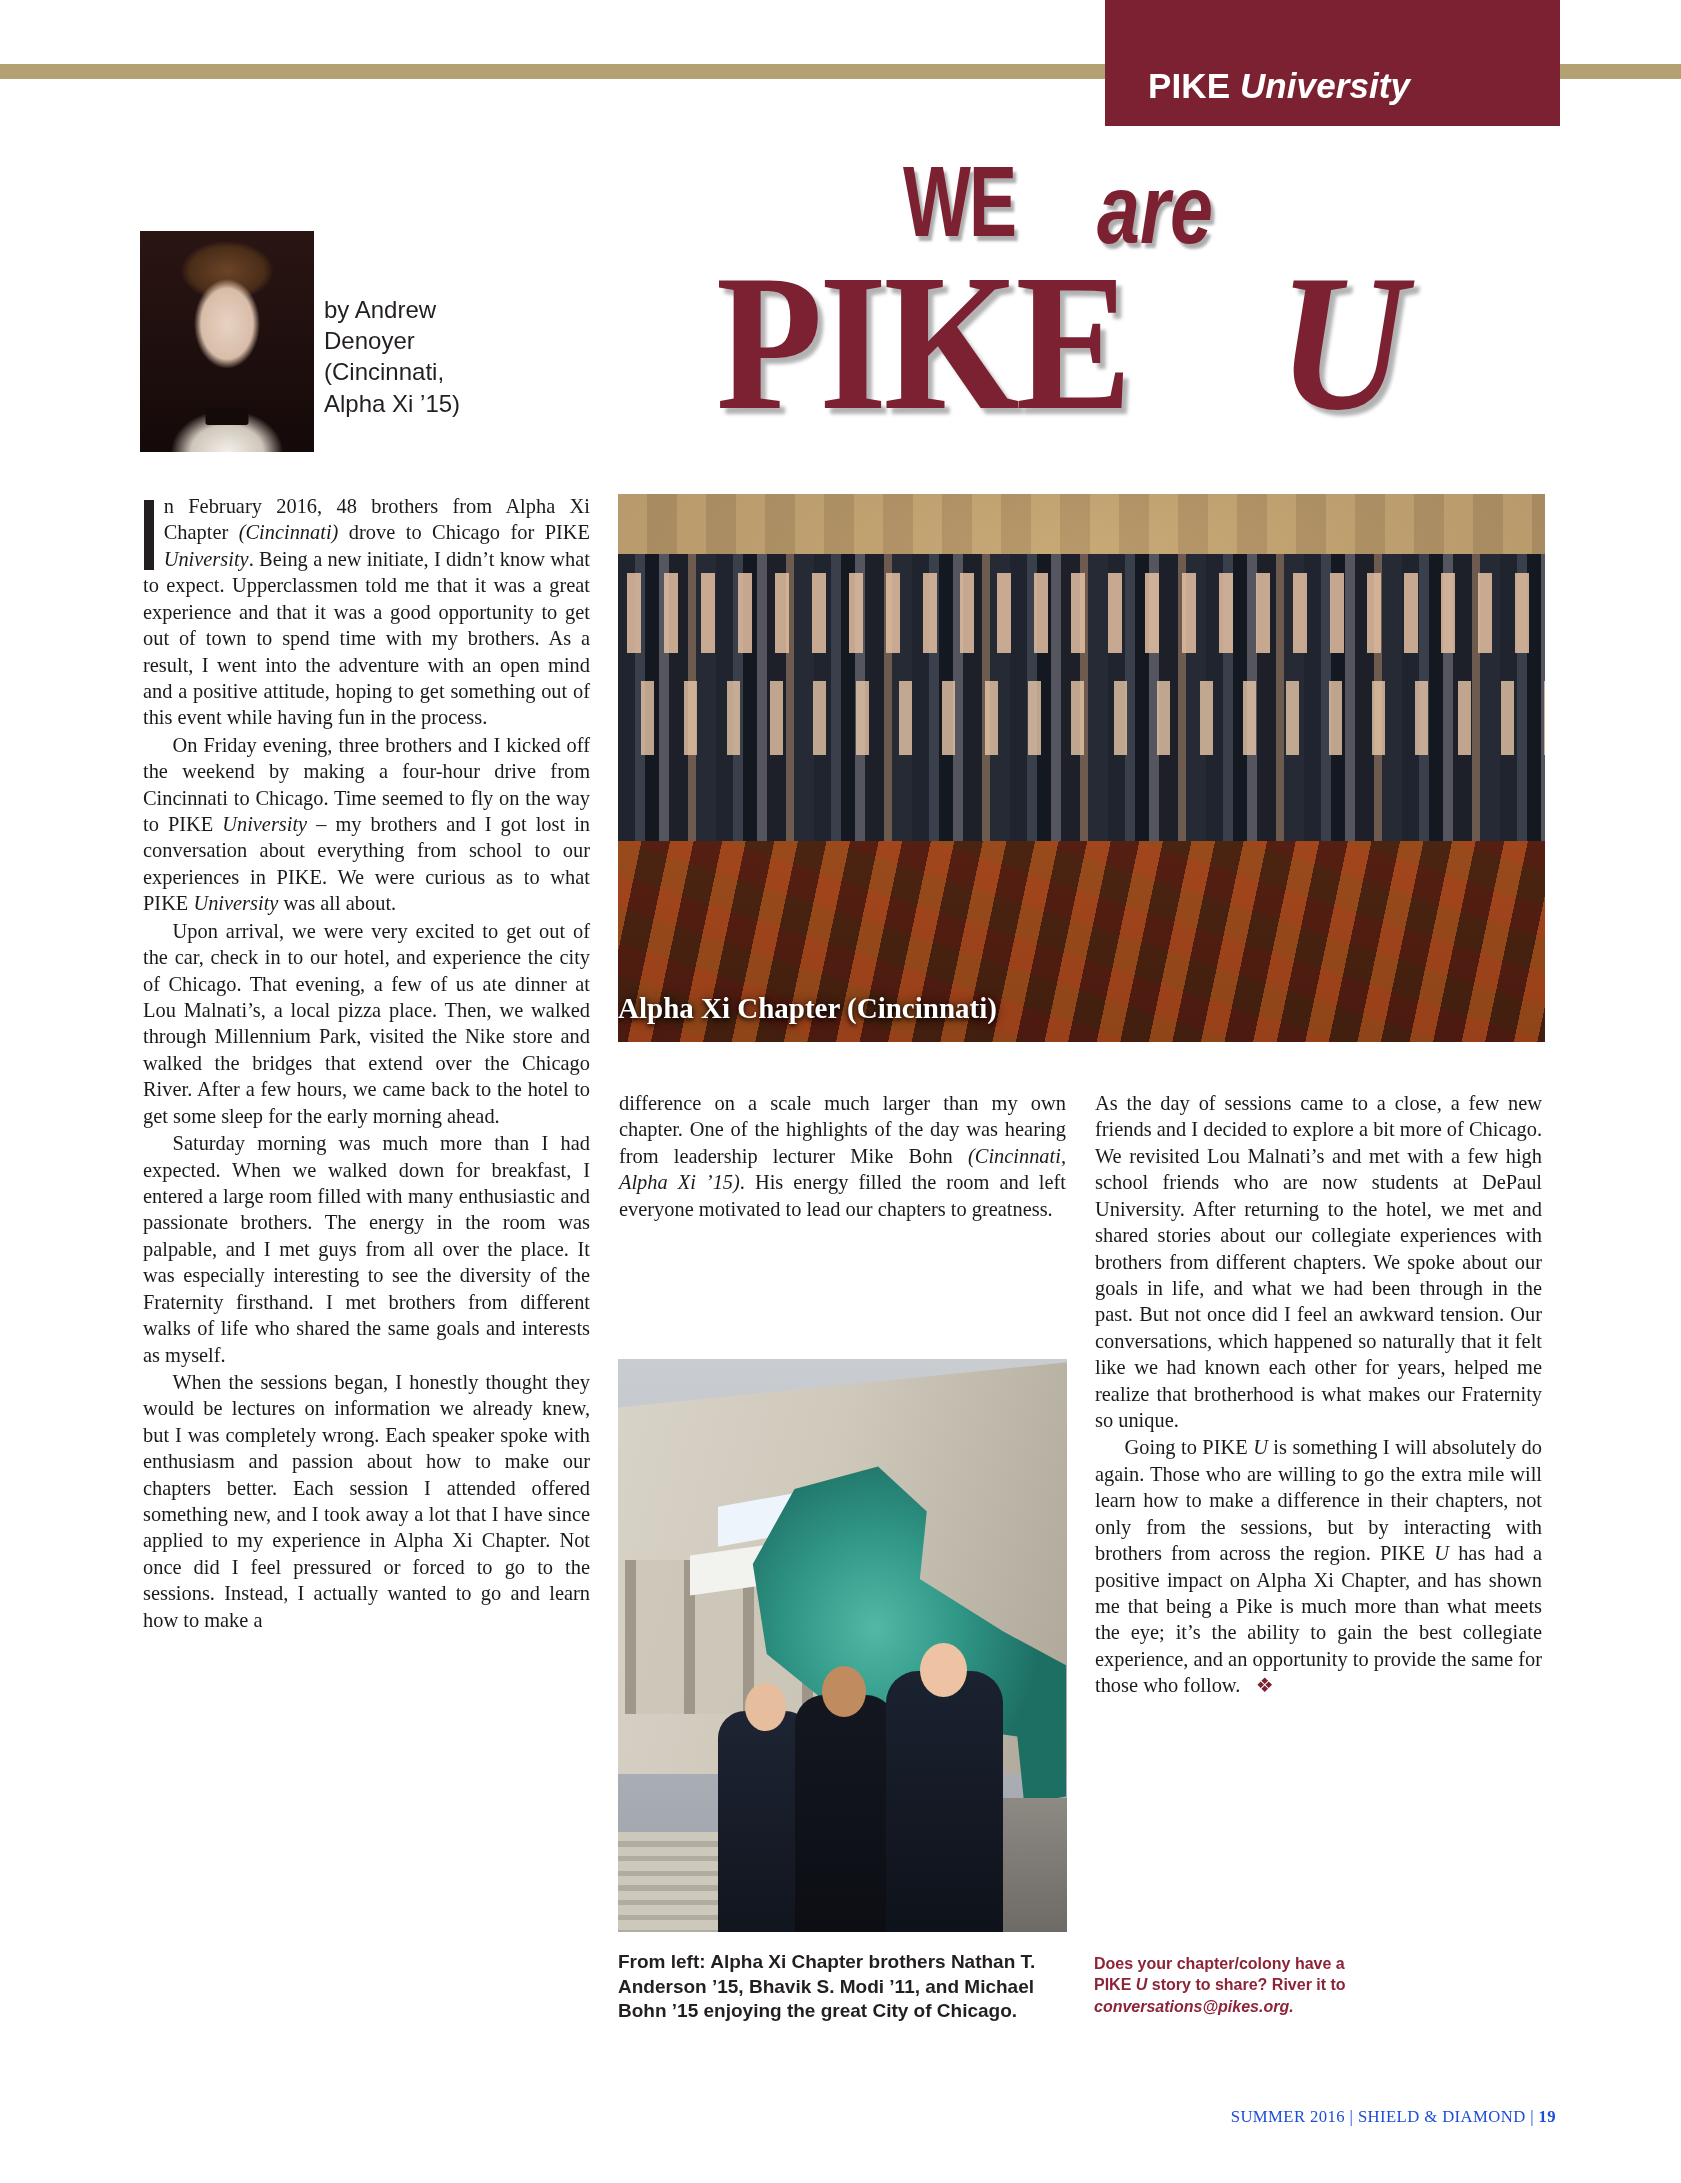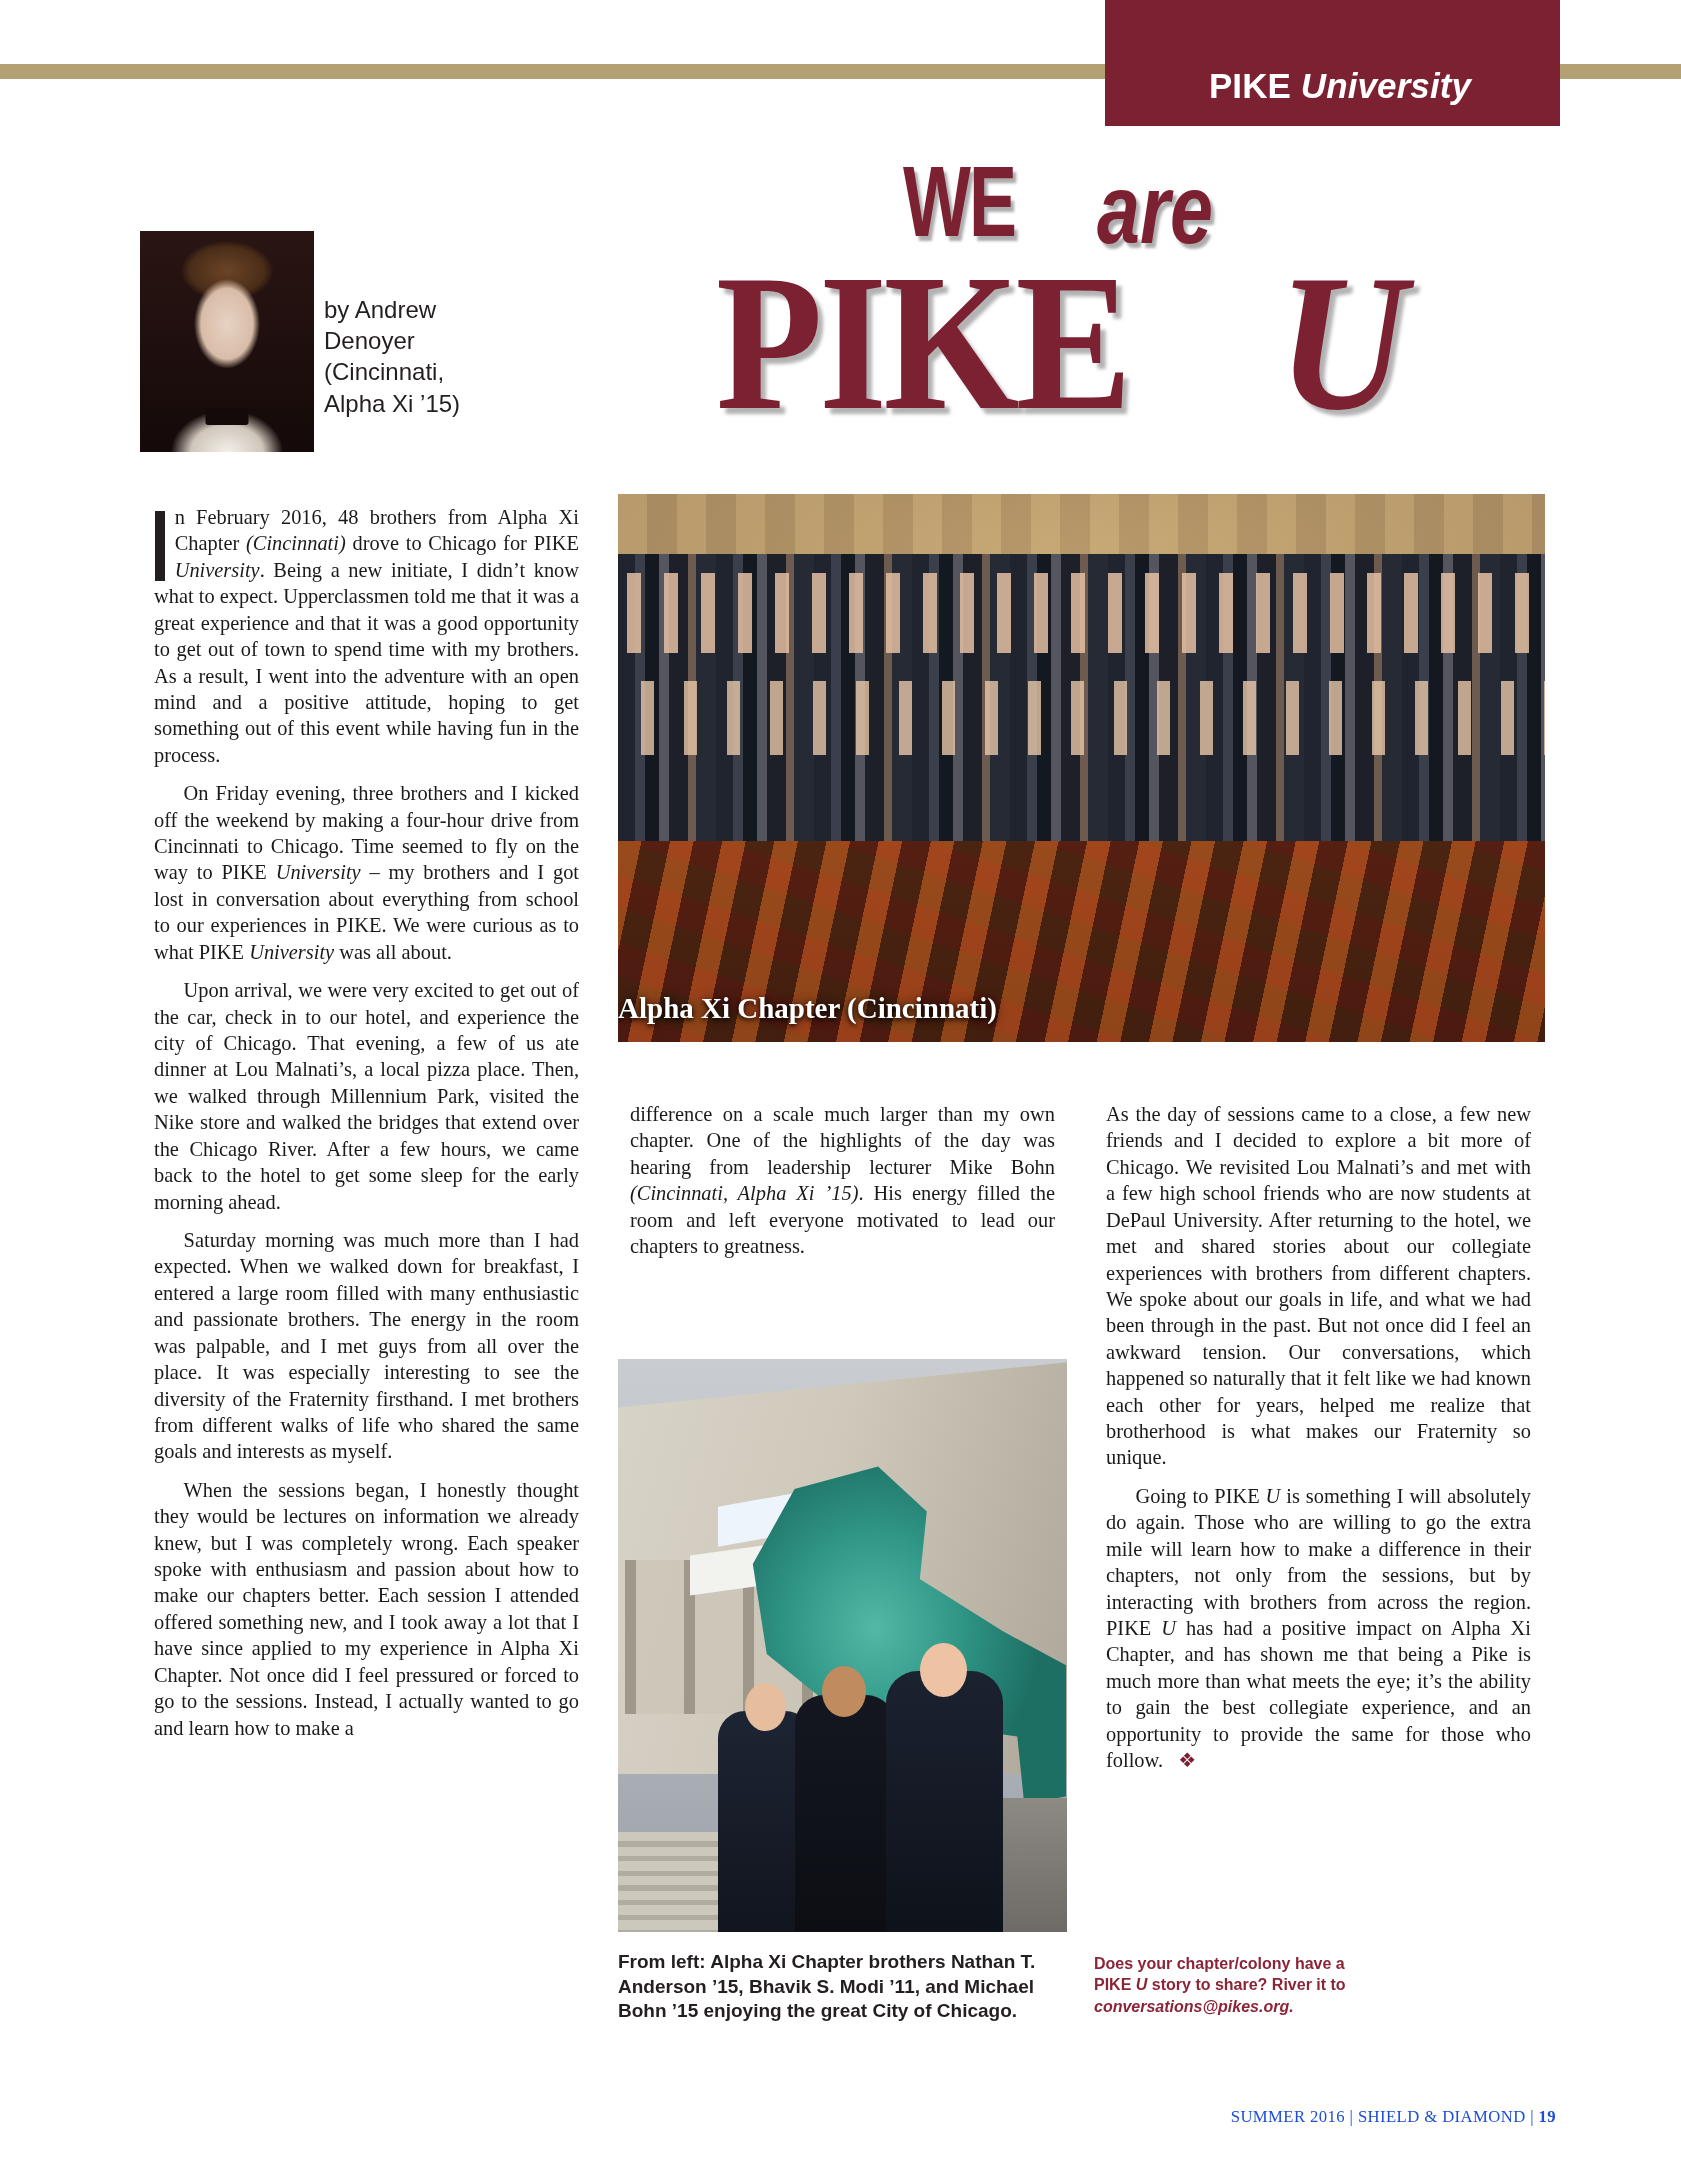--- a/index.html
+++ b/index.html
@@ -2,21 +2,21 @@
 <html style="font-size:10.7px"><head>
 <meta charset="utf-8">
 <style>
   html,body{margin:0;padding:0;background:#fff;}
   body{width:1682px;height:2183px;position:relative;overflow:hidden;
        font-family:"Liberation Serif",serif;color:#1a1a1a;}
 
   
   .gold-rule{position:absolute;left:0;top:64px;width:1682px;height:14.7px;background:#b3a174;}
   .hdr-block{position:absolute;left:1105px;top:0;width:455px;height:126px;background:#7c2132;}
-  .hdr-label{position:absolute;left:0;right:28px;bottom:20px;text-align:center;
+  .hdr-label{position:absolute;left:0;right:28px;bottom:20px;text-align:left;
              font-family:"Liberation Sans",sans-serif;font-weight:700;font-size:35px;
              color:#fff;letter-spacing:0.1px;padding-left:43px;}
   .hdr-label .it{font-style:italic;font-weight:700;}
 
   
   .author-photo{position:absolute;left:140px;top:231px;width:174px;height:221px;
       background:
         radial-gradient(ellipse 47px 64px at 50% 42%, #e7d2c2 0%, #d8bda9 55%, rgba(0,0,0,0) 70%),
         radial-gradient(ellipse 62px 40px at 50% 18%, #6b4427 0%, #4a2d18 60%, rgba(0,0,0,0) 75%),
         radial-gradient(ellipse 80px 60px at 50% 100%, #f3efe9 0%, #cfc6bb 45%, rgba(0,0,0,0) 70%),
@@ -41,21 +41,21 @@
         transform:scaleX(.9);transform-origin:left top;
         text-shadow:6px 6px 4px rgba(0,0,0,.3);}
   .t-u{position:absolute;left:589px;top:87px;font-family:"Liberation Serif",serif;
         font-weight:700;font-style:italic;font-size:194px;color:#7c2132;
         transform:scaleX(.92);transform-origin:left top;
         text-shadow:6px 6px 4px rgba(0,0,0,.3);}
 
   
   .col{position:absolute;font-size:20.4px;line-height:1.295;text-align:justify;
        hyphens:auto;-webkit-hyphens:auto;}
-  .col p{margin:12px;text-indent:1.45em;}
+  .col p{margin:1px;text-indent:1.45em;}
   .col p.first{text-indent:0;}
   .col i{font-style:italic;}
   .dropbar{float:left;width:10px;height:70px;background:#231f20;margin:6.7px 9.4px 0 1.3px;}
 
   #col1{left:142px;top:492px;width:449px;}
   #col2{left:618px;top:1089px;width:449px;}
   #col3{left:1094px;top:1089px;width:449px;}
 
   
   .photo1{position:absolute;left:618px;top:494px;width:927px;height:548px;overflow:hidden;

